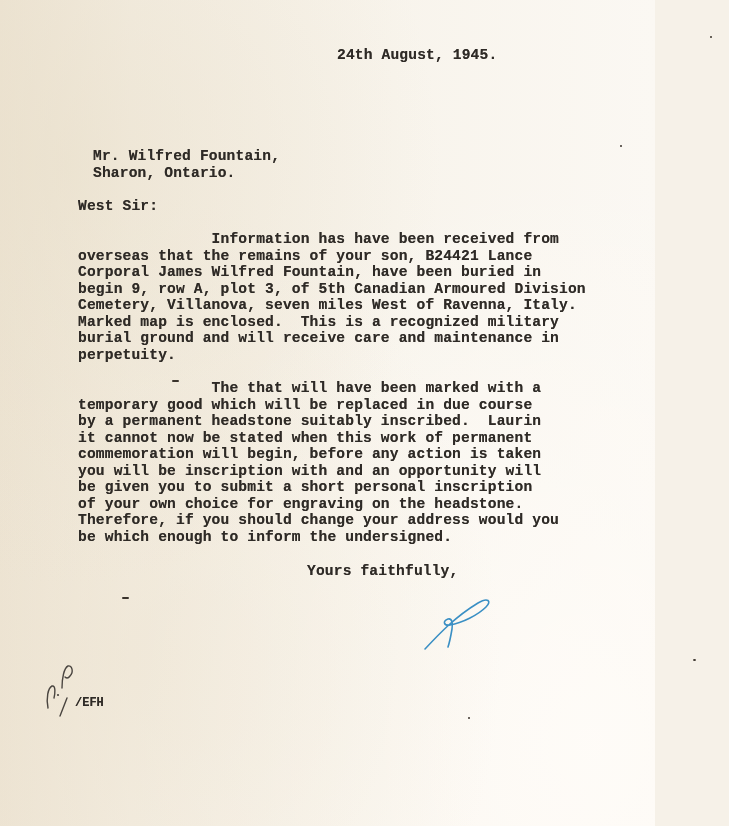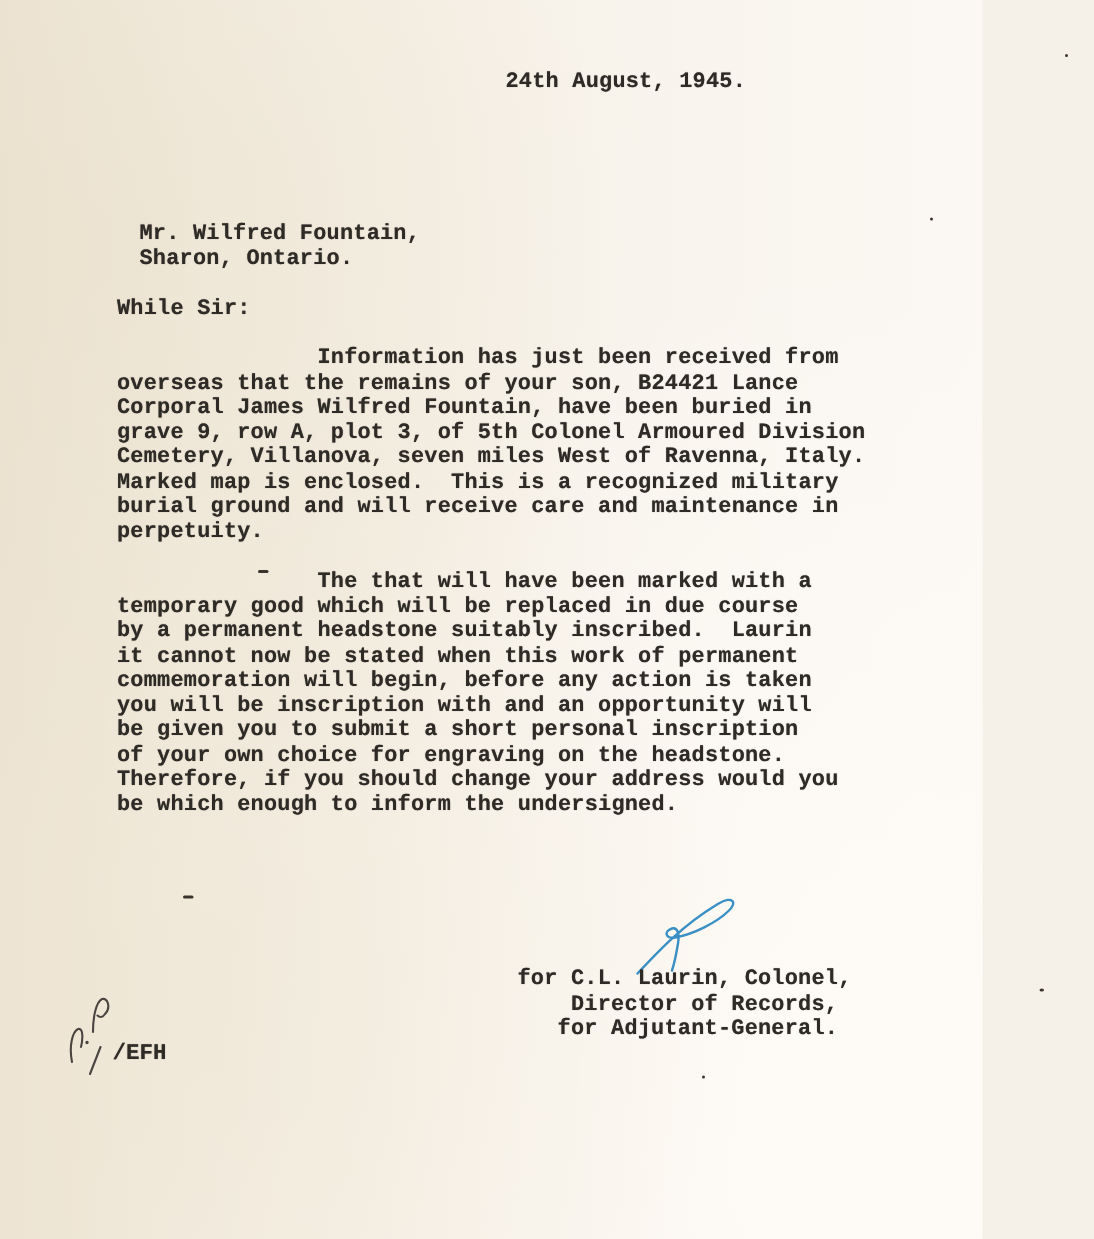--- a/index.html
+++ b/index.html
@@ -34,21 +34,21 @@
       text-shadow: 0 0 0.6px rgba(40,35,30,0.6);
     }
     .date { left: 337px; top: 47px; }
     .addr { left: 78px; top: 148px; margin-left: 15px; }
     .salutation { left: 78px; top: 198px; }
     .para1 { left: 78px; top: 231px; }
     .para2 { left: 78px; top: 380px; }
     .closing { left: 307px; top: 563px; }
     .sigblock { left: 345px; top: 645px; }
     .sigblock .line { display: block; }
-    .ref { left: 75px; top: 695px; font-size: 15px; letter-spacing: 0; }
+    .ref { left: 75px; top: 695px; font-size: 12px; letter-spacing: 0; }
     .signature {
       position: absolute;
       left: 420px;
       top: 595px;
       width: 75px;
       height: 60px;
     }
     .initials {
       position: absolute;
       left: 40px;
@@ -65,48 +65,48 @@
 </head>
 <body>
 
 <div class="page">
 
   <div class="t date">24th August, 1945.</div>
 
   <div class="t addr"><span>Mr. Wilfred Fountain,</span>
 <span>Sharon, Ontario.</span></div>
 
-  <div class="t salutation">While Sir:</div>
+  <div class="t salutation">West Sir:</div>
 
-  <div class="t para1"><span>               Information has just been received from</span>
+  <div class="t para1"><span>               Information has have been received from</span>
 <span>overseas that the remains of your son, B24421 Lance</span>
 <span>Corporal James Wilfred Fountain, have been buried in</span>
-<span>grave 9, row A, plot 3, of 5th Colonel Armoured Division</span>
+<span>begin 9, row A, plot 3, of 5th Canadian Armoured Division</span>
 <span>Cemetery, Villanova, seven miles West of Ravenna, Italy.</span>
 <span>Marked map is enclosed.  This is a recognized military</span>
 <span>burial ground and will receive care and maintenance in</span>
 <span>perpetuity.</span></div>
 
   <div class="t para2"><span>               The that will have been marked with a</span>
 <span>temporary good which will be replaced in due course</span>
 <span>by a permanent headstone suitably inscribed.  Laurin</span>
 <span>it cannot now be stated when this work of permanent</span>
 <span>commemoration will begin, before any action is taken</span>
 <span>you will be inscription with and an opportunity will</span>
 <span>be given you to submit a short personal inscription</span>
 <span>of your own choice for engraving on the headstone.</span>
 <span>Therefore, if you should change your address would you</span>
 <span>be which enough to inform the undersigned.</span></div>
 
+  <div class="t closing">Yours faithfully,</div>
 
   <svg class="signature" viewBox="0 0 75 60">
     <path d="M5 54 C 20 38, 35 22, 58 8 C 68 2, 72 6, 66 12 C 58 20, 42 28, 30 30 C 24 31, 22 26, 28 24 C 32 23, 33 28, 32 34 C 31 40, 30 46, 28 52" fill="none" stroke="#3a8fc4" stroke-width="1.6" stroke-linecap="round"></path>
   </svg>
 
-  <div class="t sigblock"><span class="line">for C.L. Laurin, Colonel,</span><span class="line">    Director of Records,</span><span class="line">   for Adjutant-General.</span></div>
 
   <svg class="initials" viewBox="0 0 40 65">
     <path d="M8 50 C 6 40, 8 30, 12 28 C 16 27, 15 36, 14 40 M 22 30 C 22 20, 24 10, 28 8 C 32 7, 34 14, 30 18 C 28 21, 26 20, 25 19 M 27 40 L 20 58" fill="none" stroke="#4a4540" stroke-width="1.4" stroke-linecap="round"></path>
     <circle cx="18" cy="37" r="1.1" fill="#4a4540"></circle>
   </svg>
 
   <div class="t ref">/EFH</div>
 
   <div class="speck" style="left:172px;top:380px;width:7px;height:2px;border-radius:1px;"></div>
   <div class="speck" style="left:122px;top:597px;width:7px;height:2px;border-radius:1px;"></div>

